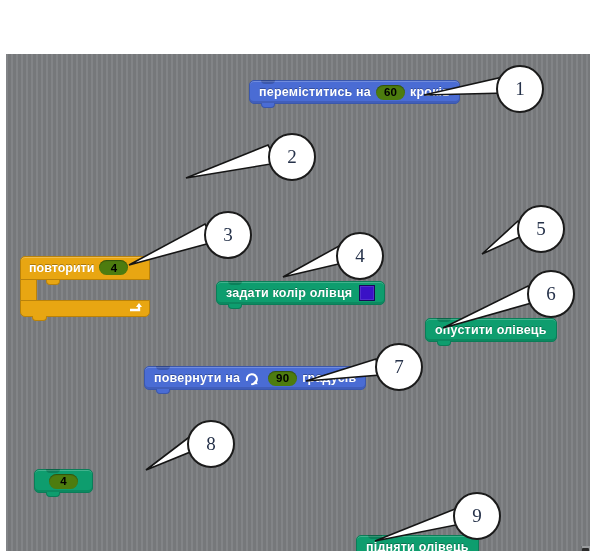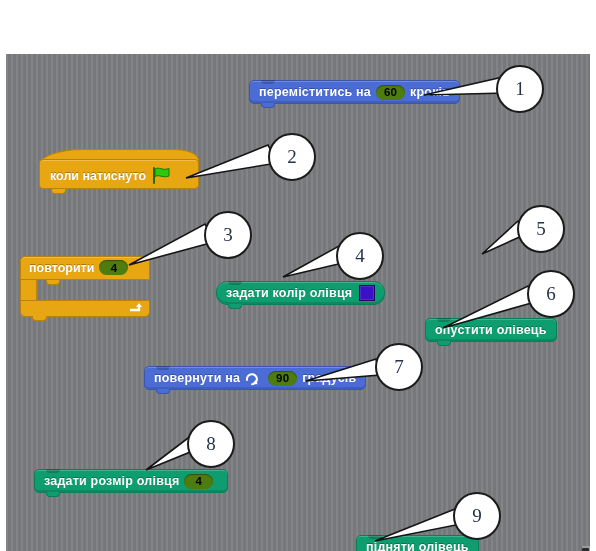--- a/index.html
+++ b/index.html
@@ -208,54 +208,40 @@
 
     <polygon points="369,487 449,455 455,470"></polygon>
   </svg>
 
   <div class="blk motion" style="left:243px; top:26px;">
     <span>переміститись на</span>
     <span class="num">60</span>
     <span>кроків</span>
   </div>
 
-  <div id="hat-block">
-    <div class="hat-top"></div>
-    <div class="hat-body"></div>
-    <div class="hat-bump"></div>
-    <div class="hat-label">
-      <span>коли натиснуто</span>
-      <span class="flagicon">
-        <svg viewBox="0 0 20 17" width="20" height="17">
-          <path d="M2,1 L2,16" stroke="#1f6b12" stroke-width="2" fill="none" stroke-linecap="round"></path>
-          <path d="M3,2 C7,-0.5 11,4 17,1.5 L17,9 C11,11.5 7,7 3,9.5 Z" fill="#2fc80a" stroke="#147a00" stroke-width="1"></path>
-        </svg>
-      </span>
-    </div>
-  </div>
 
   <div id="repeat-block">
     <div class="c-top"></div>
     <div class="c-inner-notch"></div>
     <div class="c-arm"></div>
     <div class="c-bottom"></div>
     <div class="c-bottom-bump"></div>
     <div class="c-label">
       <span>повторити</span>
       <span class="num">4</span>
     </div>
     <span class="loop-arrow">
       <svg viewBox="0 0 16 13" width="16" height="13">
         <path d="M13,2 L13,7 L4,7" stroke="#ffffff" stroke-width="2.4" fill="none" stroke-linecap="butt"></path>
         <polygon points="13,0 16,4 10,4" fill="#ffffff"></polygon>
       </svg>
     </span>
   </div>
 
-  <div class="blk pen" style="left:210px; top:227px;border-radius:11px;">
+  <div class="blk pen" style="left:210px; top:227px;">
     <span>задати колір олівця</span>
     <span class="colorswatch" style="background: rgb(58, 17, 198);"></span>
   </div>
 
 
   <div class="blk pen" style="left:419px; top:264px;">
     <span>опустити олівець</span>
   </div>
 
   <div class="blk motion" style="left:138px; top:312px;">
@@ -264,21 +250,20 @@
       <svg viewBox="0 0 15 15" width="15" height="15">
         <path d="M3,9 A5,5 0 1 1 8,13.2" stroke="#ffffff" stroke-width="2" fill="none" stroke-linecap="round"></path>
         <polygon points="12,8.6 8.4,12.8 13.6,13.2" fill="#ffffff"></polygon>
       </svg>
     </span>
     <span class="num">90</span>
     <span>градусів</span>
   </div>
 
   <div class="blk pen" style="left:28px; top:415px;">
-    <span>задати розмір олівця</span>
     <span class="num">4</span>
   </div>
 
   <div class="blk pen" style="left:350px; top:481px;">
     <span>підняти олівець</span>
   </div>
 
   <div class="callout" style="left:0;top:0;">
     <div class="bubble" style="left:490px;top:11px;">1</div>
   </div>

